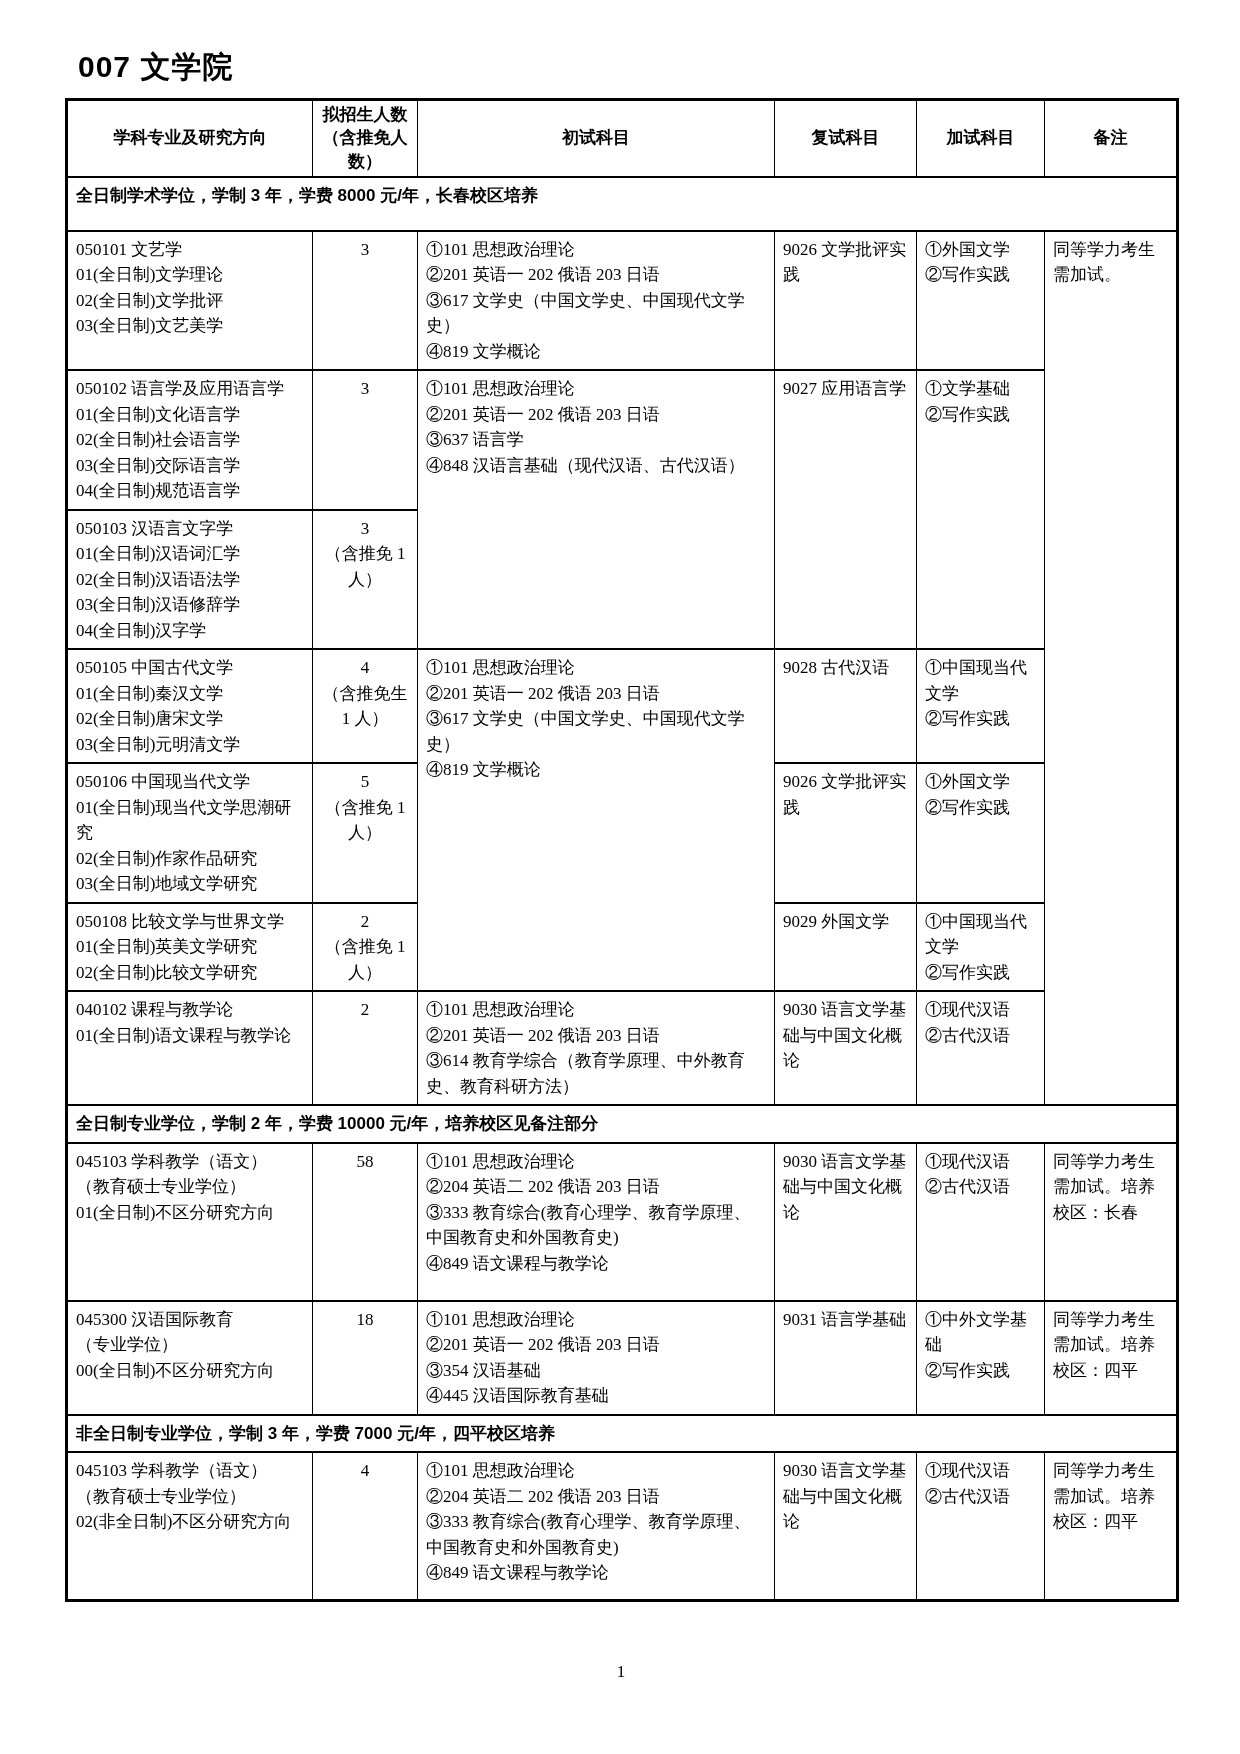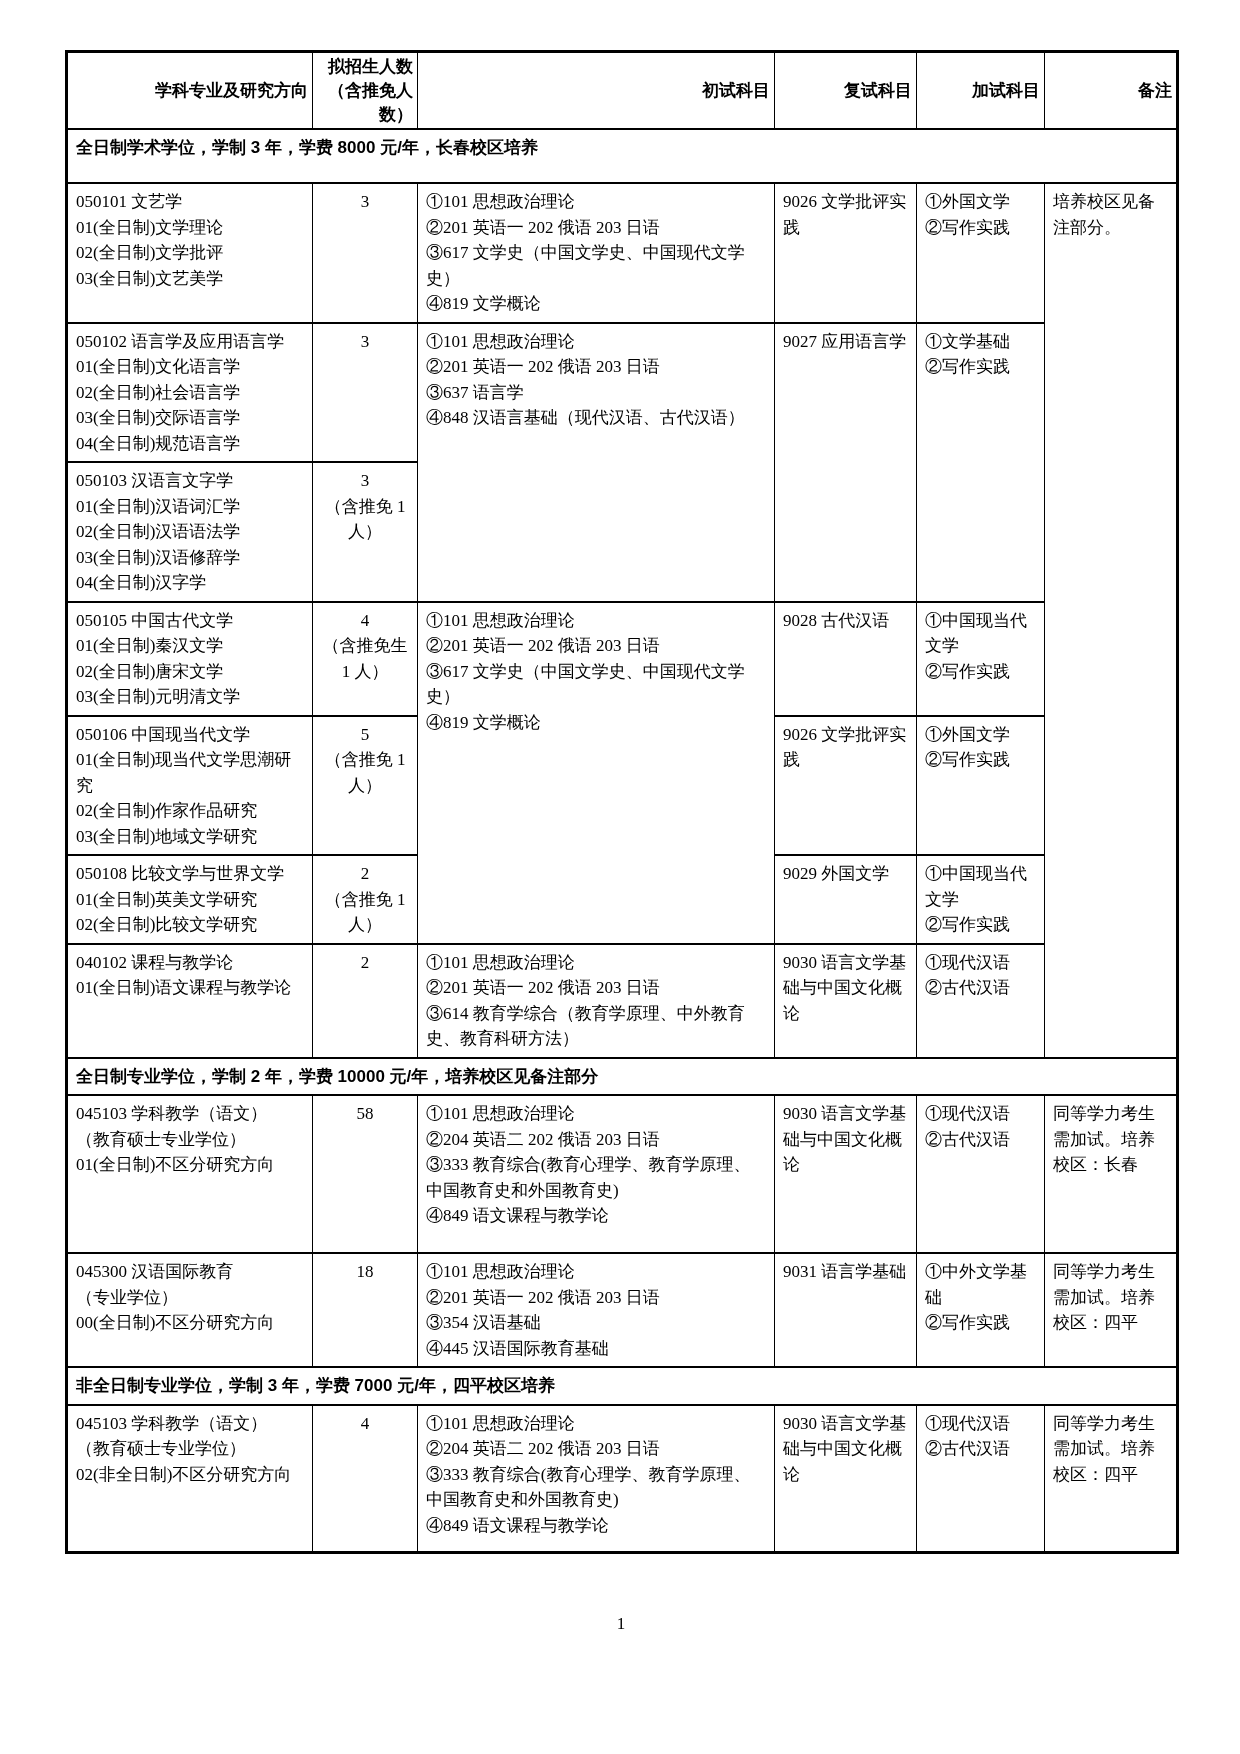--- a/index.html
+++ b/index.html
@@ -31,21 +31,21 @@
     vertical-align:top;
     font-size:17px;
     line-height:1.5;
     white-space:pre-line;
     word-break:break-all;
     overflow:hidden;
   }
   table.adm th {
     font-family:"Liberation Sans","DejaVu Sans",sans-serif;
     font-weight:bold;
-    text-align:right;
+    text-align:center;
     vertical-align:middle;
     padding:2px 4px;
     line-height:1.4;
   }
   td.band {
     font-family:"Liberation Sans","DejaVu Sans",sans-serif;
     font-weight:bold;
     vertical-align:middle;
     padding-left:12px;
   }
@@ -59,20 +59,21 @@
     margin-top:60px;
     text-align:center;
     font-size:17px;
   }
 </style>
 </head>
 <body>
 
 <div class="sheet">
 
+  <h1 class="doc-title">007 文学院</h1>
 
   <table class="adm">
     <colgroup>
       <col style="width:246px">
       <col style="width:105px">
       <col style="width:357px">
       <col style="width:142px">
       <col style="width:128px">
       <col style="width:133px">
     </colgroup>
@@ -98,21 +99,21 @@
 02(全日制)文学批评
 03(全日制)文艺美学</td>
       <td class="quota">3</td>
       <td>①101 思想政治理论
 ②201 英语一 202 俄语 203 日语
 ③617 文学史（中国文学史、中国现代文学史）
 ④819 文学概论</td>
       <td>9026 文学批评实践</td>
       <td>①外国文学
 ②写作实践</td>
-      <td rowspan="7">培养校区见备注部分。</td>
+      <td rowspan="7">同等学力考生需加试。</td>
     </tr>
 
     <tr style="height:136px">
       <td>050102 语言学及应用语言学
 01(全日制)文化语言学
 02(全日制)社会语言学
 03(全日制)交际语言学
 04(全日制)规范语言学</td>
       <td class="quota">3</td>
       <td rowspan="2">①101 思想政治理论

